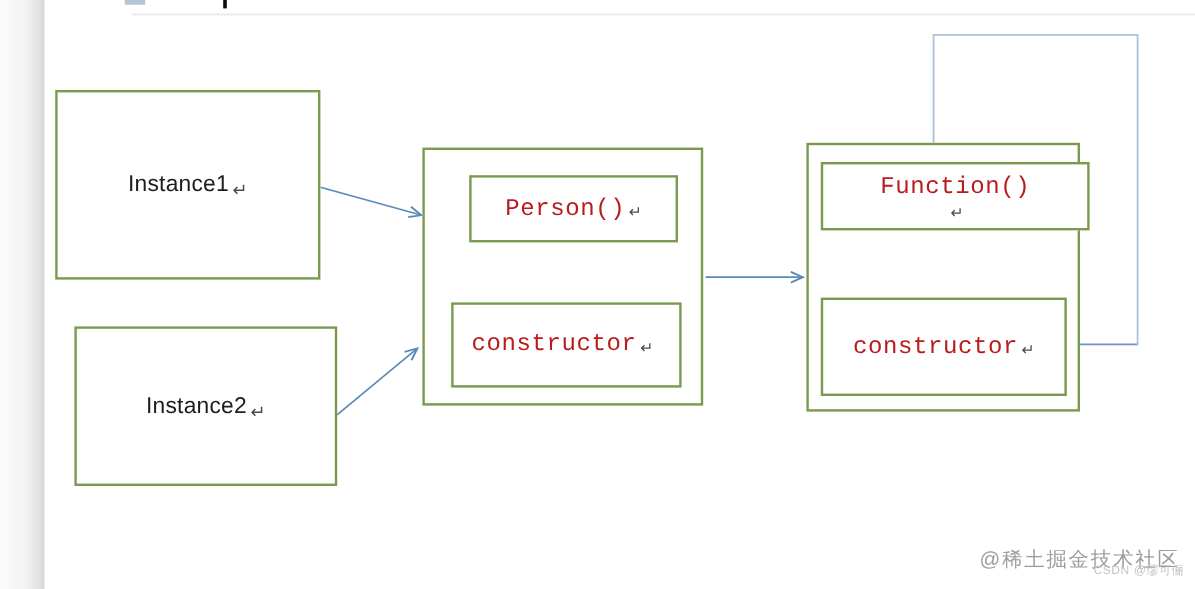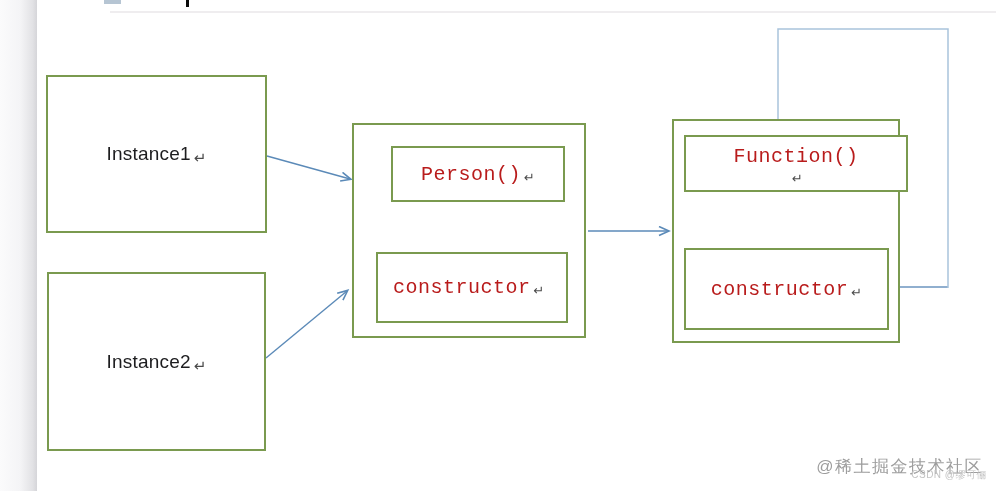--- a/index.html
+++ b/index.html
@@ -30,21 +30,21 @@
     font-family:"Liberation Mono",monospace;
     font-size:20px;color:#b91c1c;letter-spacing:0.5px;
   }
   .return-mark{
     font-size:13px;color:#4a4a4a;margin-left:3px;position:relative;top:3px;
     font-family:"DejaVu Sans",sans-serif;
   }
   .instance-box .return-mark{font-size:15px;top:4px;}
 
   #node-instance1{left:46px;top:75px;width:221px;height:158px;}
-  #node-instance2{left:47px;top:272px;width:219px;height:179px;}
+  #node-instance2{left:62px;top:272px;width:219px;height:133px;}
   #node-person{left:352px;top:123px;width:234px;height:215px;}
   #person-title{left:37px;top:21px;width:174px;height:56px;}
   #person-member{left:22px;top:127px;width:192px;height:71px;justify-content:flex-start;padding-left:15px;}
   #node-function{left:672px;top:119px;width:228px;height:224px;}
   #function-title{left:10px;top:14px;width:224px;height:57px;flex-direction:column;}
   #function-member{left:10px;top:127px;width:205px;height:82px;}
   .inner{position:absolute;}
 
   svg.connectors{position:absolute;left:0;top:0;pointer-events:none;}
 

